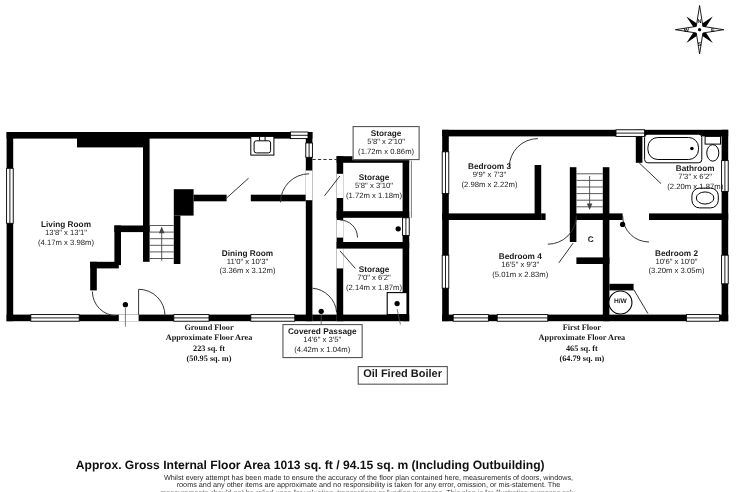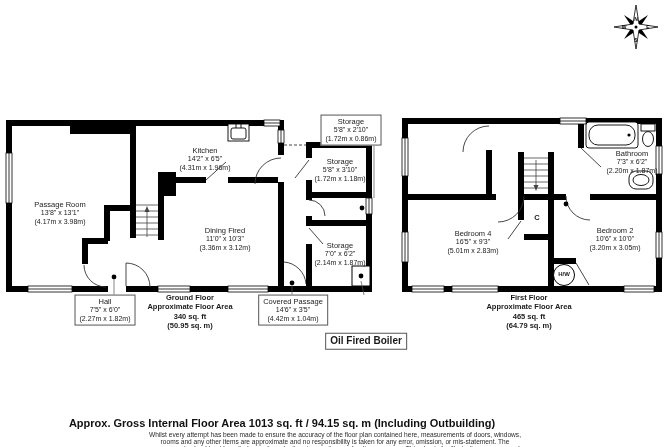--- a/index.html
+++ b/index.html
@@ -5,23 +5,23 @@
   html,body { margin:0; padding:0; background:#fff; }
   .canvas {
     position:relative; width:670px; height:447px; background:#ffffff;
     overflow:hidden; font-family:"Liberation Sans", sans-serif; color:#111;
   }
   svg.plan { position:absolute; left:0; top:0; }
   .label {
     position:absolute; transform:translate(-50%,-50%);
     text-align:center; font-size:7px; line-height:1.25; white-space:nowrap; color:#1a1a1a;
   }
-  .label .nm { font-weight:normal; font-size:7.5px; }
+  .label .nm { font-weight:bold; font-size:7.5px; }
   .boxed { border:1px solid #555; background:#fff; padding:1px 4px; }
-  .summary { font-weight:bold; font-size:7.5px; }
+  .summary { font-weight:bold; font-size:7.5px;font-family:Liberation Serif, serif; }
   .single { font-weight:bold; font-size:10px;margin-top:40px; }
   .tinyletter { font-weight:bold; font-size:7.5px; }
   .hw { font-weight:bold; font-size:6px; }
   .footer-title {
     position:absolute; left:0; width:564px; top:417px; text-align:center;
     font-weight:bold; font-size:11px; color:#111;
   }
   .disc { position:absolute; left:0; width:670px; text-align:center; font-size:6.6px; color:#2a2a2a; }
 </style>
 </head>
@@ -216,43 +216,33 @@
       <path d="M636,5 L639,24 L658,27 L639,30 L636,49 L633,30 L614,27 L633,24 Z" fill="#fff" stroke="#000" stroke-width="0.8"></path>
       <circle cx="636" cy="27" r="1.5" fill="#000"></circle>
       <text x="636" y="21" text-anchor="middle" font-size="5" font-weight="bold" fill="#000">N</text>
       <text x="636" y="42" text-anchor="middle" font-size="5" font-weight="bold" fill="#000">S</text>
       <text x="624" y="29" text-anchor="middle" font-size="5" font-weight="bold" fill="#000">W</text>
       <text x="648" y="29" text-anchor="middle" font-size="5" font-weight="bold" fill="#000">E</text>
     </g>
   </svg>
 
   <div class="label" style="left:60px; top:213px">
-    <div class="nm">Passage Room</div>
+    <div class="nm">Living Room</div>
     <div>13'8" x 13'1"</div>
     <div>(4.17m x 3.98m)</div>
   </div>
-  <div class="label" style="left:205px; top:159px">
-    <div class="nm">Kitchen</div>
-    <div>14'2" x 6'5"</div>
-    <div>(4.31m x 1.96m)</div>
-  </div>
   <div class="label" style="left:225px; top:239px">
-    <div class="nm">Dining Fired</div>
+    <div class="nm">Dining Room</div>
     <div>11'0" x 10'3"</div>
     <div>(3.36m x 3.12m)</div>
-  </div>
-  <div class="label boxed" style="left:105px; top:310px">
-    <div class="nm">Hall</div>
-    <div>7'5" x 6'0"</div>
-    <div>(2.27m x 1.82m)</div>
   </div>
   <div class="label summary" style="left:190px; top:312px">
     <div>Ground Floor</div>
     <div>Approximate Floor Area</div>
-    <div>340 sq. ft</div>
+    <div>223 sq. ft</div>
     <div>(50.95 sq. m)</div>
   </div>
 
   <div class="label boxed" style="left:351px; top:130px">
     <div class="nm">Storage</div>
     <div>5'8" x 2'10"</div>
     <div>(1.72m x 0.86m)</div>
   </div>
   <div class="label" style="left:340px; top:170px">
     <div class="nm">Storage</div>
@@ -266,20 +256,25 @@
   </div>
   <div class="label boxed" style="left:293px; top:310px">
     <div class="nm">Covered Passage</div>
     <div>14'6" x 3'5"</div>
     <div>(4.42m x 1.04m)</div>
   </div>
   <div class="label boxed single" style="left:366px; top:301px">
     <div>Oil Fired Boiler</div>
   </div>
 
+  <div class="label" style="left:445px; top:160px">
+    <div class="nm">Bedroom 3</div>
+    <div>9'9" x 7'3"</div>
+    <div>(2.98m x 2.22m)</div>
+  </div>
   <div class="label" style="left:632px; top:162px">
     <div class="nm">Bathroom</div>
     <div>7'3" x 6'2"</div>
     <div>(2.20m x 1.87m)</div>
   </div>
   <div class="label" style="left:473px; top:242px">
     <div class="nm">Bedroom 4</div>
     <div>16'5" x 9'3"</div>
     <div>(5.01m x 2.83m)</div>
   </div>

